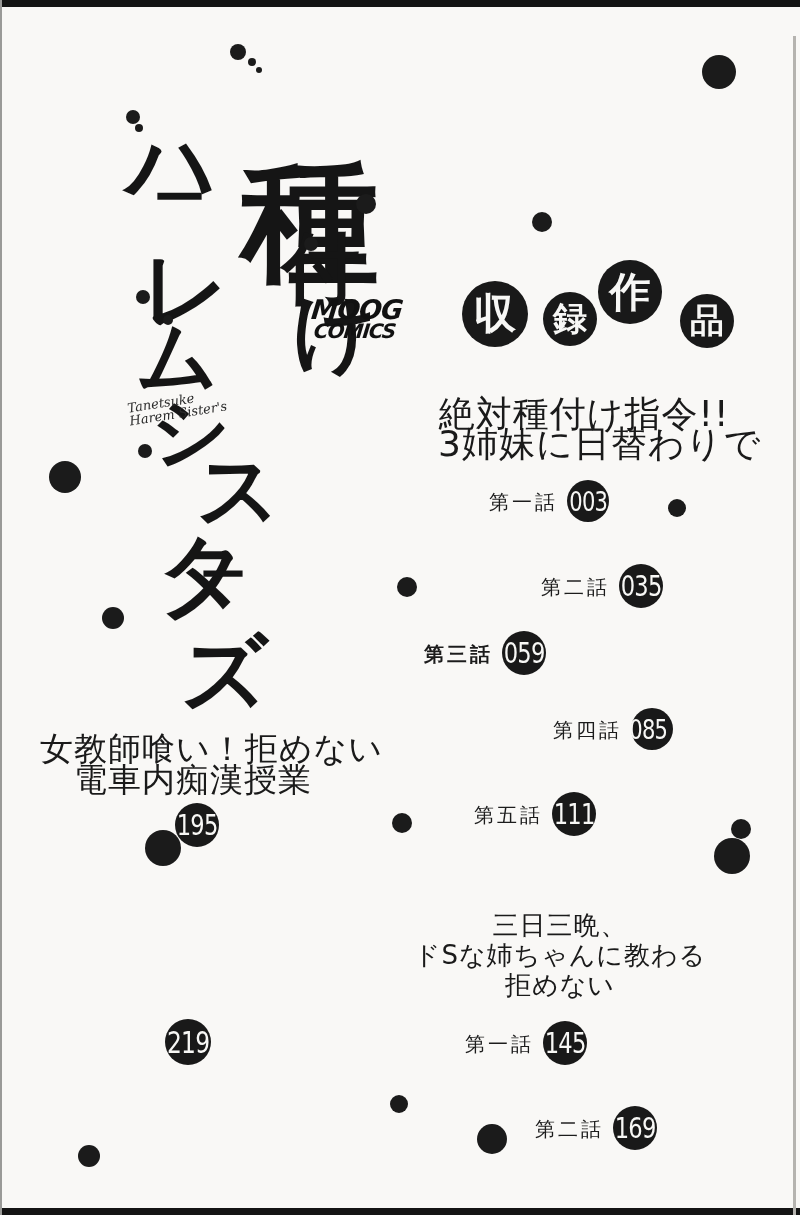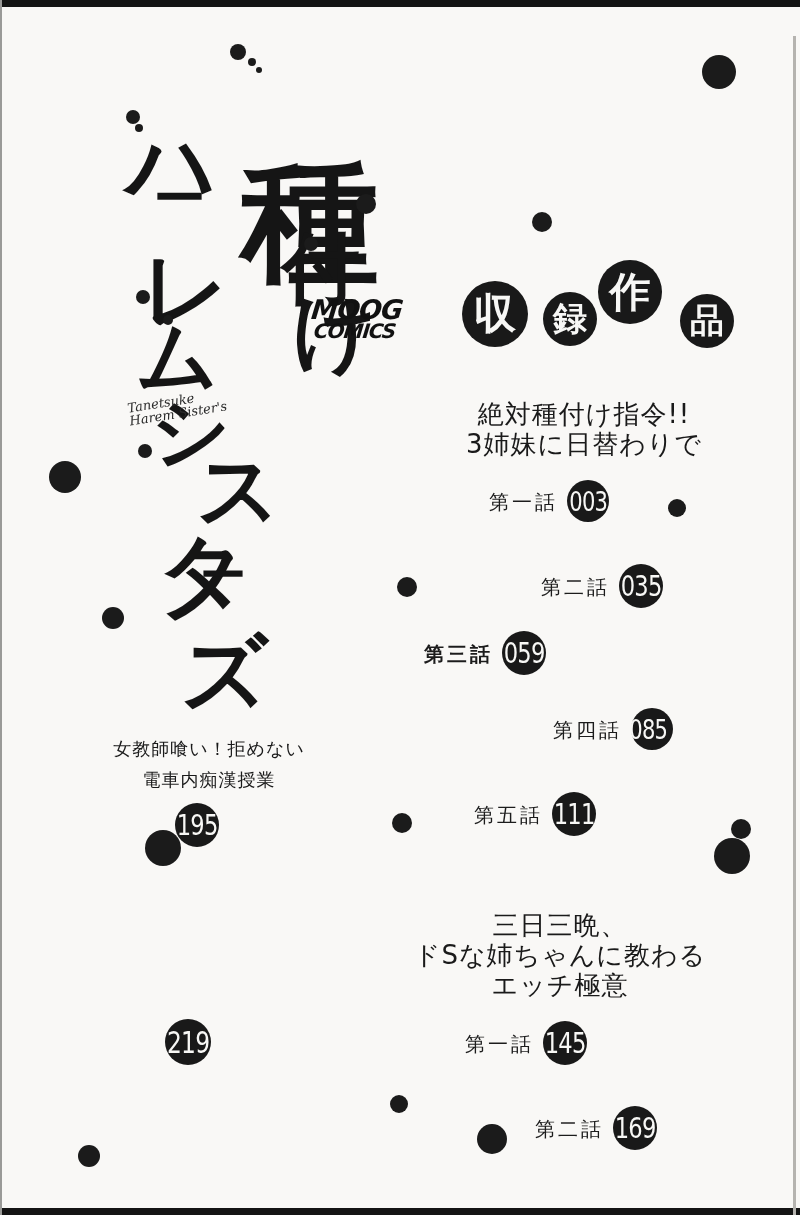--- a/index.html
+++ b/index.html
@@ -43,22 +43,22 @@
   }
   .chap-label{
     position:absolute; transform:translate(-100%,-50%); white-space:nowrap;
     font-size:20px; letter-spacing:3px; color:#1c1c1c; font-weight:500;
   }
   .story-title{
     position:absolute; text-align:center; color:#1a1a1a; font-weight:500;
     letter-spacing:1px;
   }
   .story-title div{white-space:nowrap;}
-  #story1{left:438px; top:399px; width:292px; font-size:26px; line-height:30px;}
-  #story2{left:56px;  top:733px; width:306px; font-size:18px; line-height:31px;}
+  #story1{left:438px; top:399px; width:292px; font-size:36px; line-height:30px;}
+  #story2{left:40px;  top:733px; width:306px; font-size:33px; line-height:31px;}
   #story3{left:407px; top:910px; width:306px; font-size:26px; line-height:30px;}
   #afterword-label{left:103px; top:979px; width:175px; font-size:25px;}
   .dot{position:absolute; transform:translate(-50%,-50%); border-radius:50%; background:#1b1b1b;}
 </style>
 </head>
 <body>
 
 <div class="page">
   <div class="edge-top"></div>
   <div class="edge-bottom"></div>
@@ -109,21 +109,21 @@
     <div>絶対種付け指令!!</div>
     <div>3姉妹に日替わりで</div>
   </div>
   <div class="story-title" id="story2">
     <div>女教師喰い！拒めない</div>
     <div>電車内痴漢授業</div>
   </div>
   <div class="story-title" id="story3">
     <div>三日三晩、</div>
     <div>ドSな姉ちゃんに教わる</div>
-    <div>エッチ極意</div>
+    <div>拒めない</div>
   </div>
 
   <div id="chapters-layer">
       <div class="chap-label" style="left: 558px; top: 502px;">第一話</div>
       <div class="num-circle" style="left: 588px; top: 501px; width: 42px; height: 42px;">
         <span style="font-size: 27px;">003</span>
       </div>
       <div class="chap-label" style="left: 610px; top: 587px;">第二話</div>
       <div class="num-circle" style="left: 641px; top: 586px; width: 44px; height: 44px;">
         <span style="font-size: 29px;">035</span>

